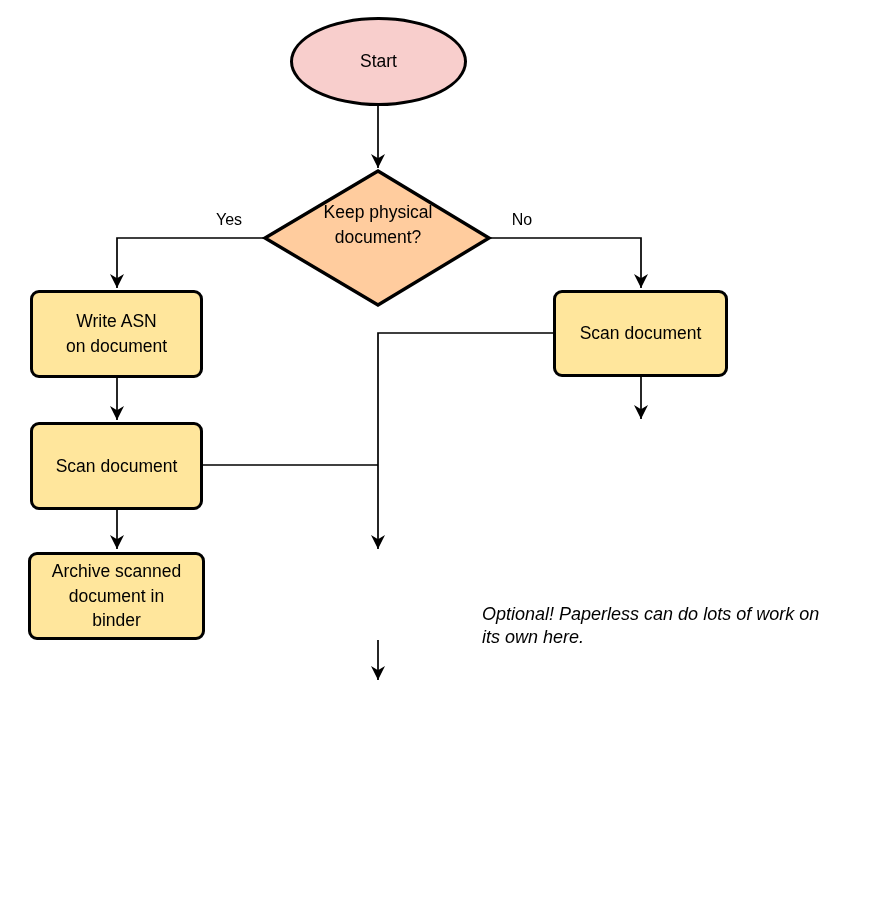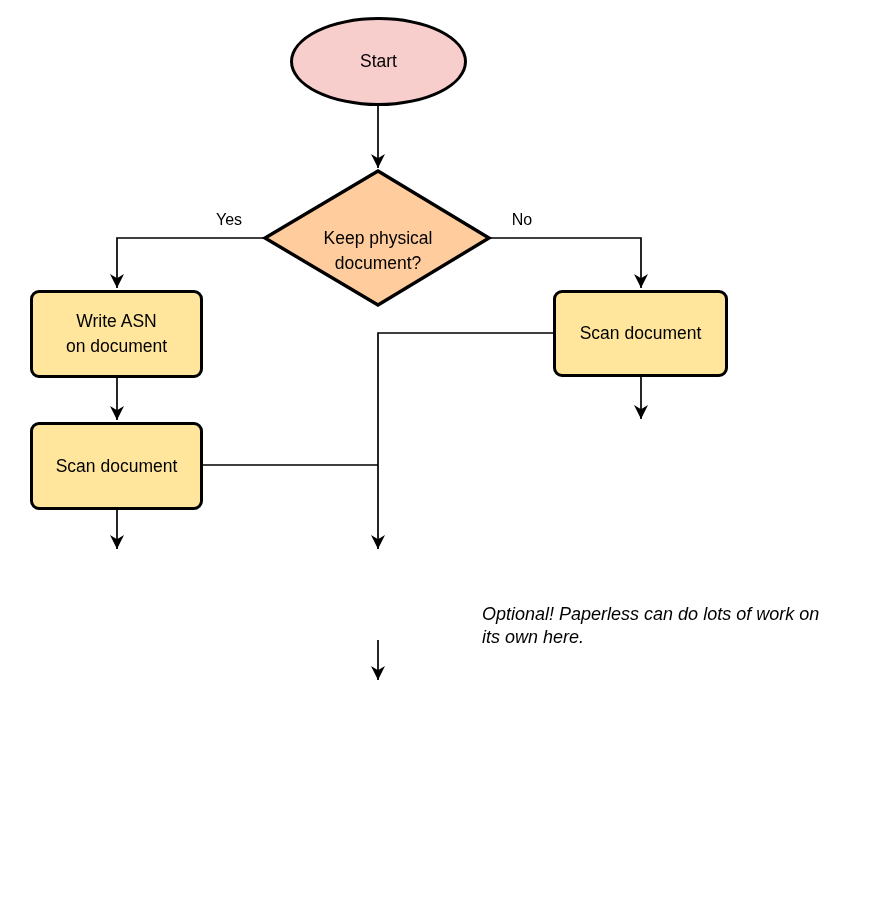--- a/index.html
+++ b/index.html
@@ -34,21 +34,21 @@
     border:3px solid var(--stroke);
     border-radius:9px;
   }
   .terminal{
     background:var(--fill-terminal);
     border:3px solid var(--stroke);
     border-radius:50%;
   }
   .decision-label{
     position:absolute;
-    display:flex;align-items:flex-end;justify-content:center;
+    display:flex;align-items:flex-start;justify-content:center;
     text-align:center;font-size:17.5px;line-height:1.42;white-space:pre-line;
   }
   .edge-label{
     position:absolute;
     font-size:16px;text-align:center;
   }
   .annotation{
     position:absolute;
     left:482px;top:591px;width:402px;
     font-size:18px;font-style:italic;line-height:1.3;
@@ -108,20 +108,25 @@
 
   <div class="node box" style="left:30px;top:290px;width:173px;height:88px">
     <span>Write ASN
 on document</span>
   </div>
 
   <div class="node box" style="left:30px;top:422px;width:173px;height:88px">
     <span>Scan document</span>
   </div>
 
+  <div class="node box" style="left:28px;top:552px;width:177px;height:88px">
+    <span>Archive scanned
+document in
+binder</span>
+  </div>
 
   <div class="node box" style="left:553px;top:290px;width:175px;height:87px">
     <span>Scan document</span>
   </div>
 
 
 
 
   <div class="edge-label" style="left:204px;top:211px;width:50px">Yes</div>
 

